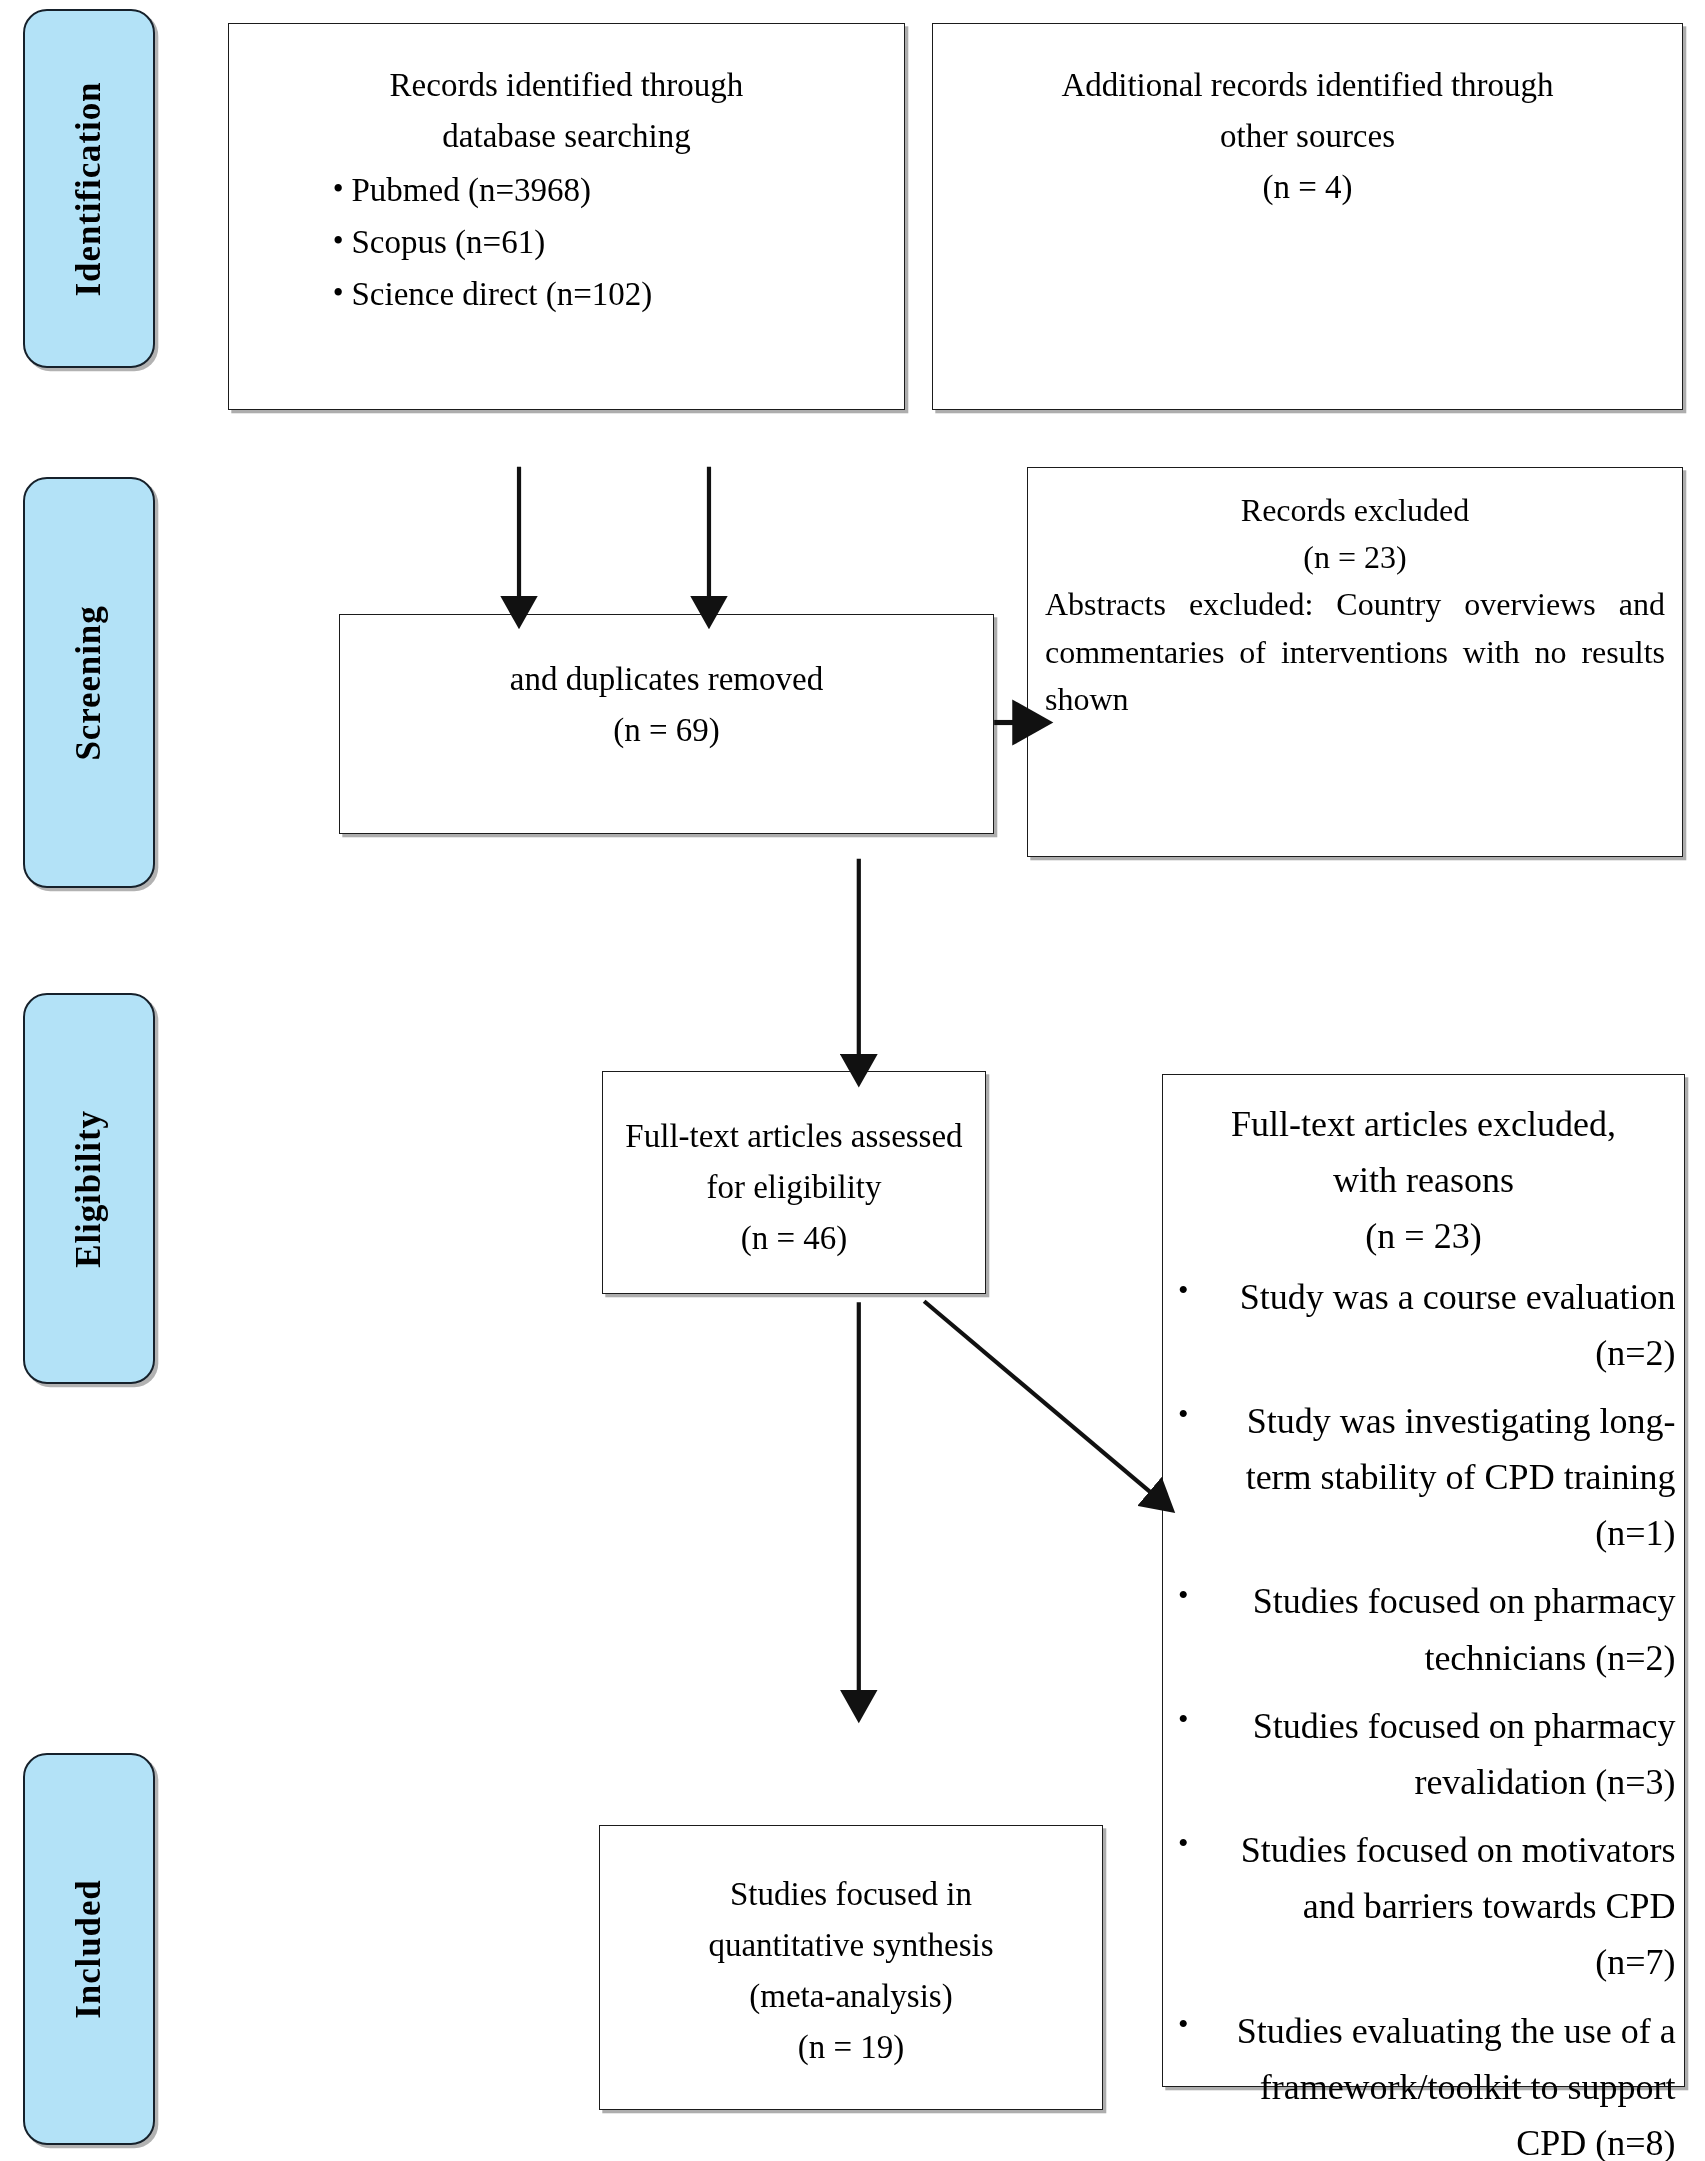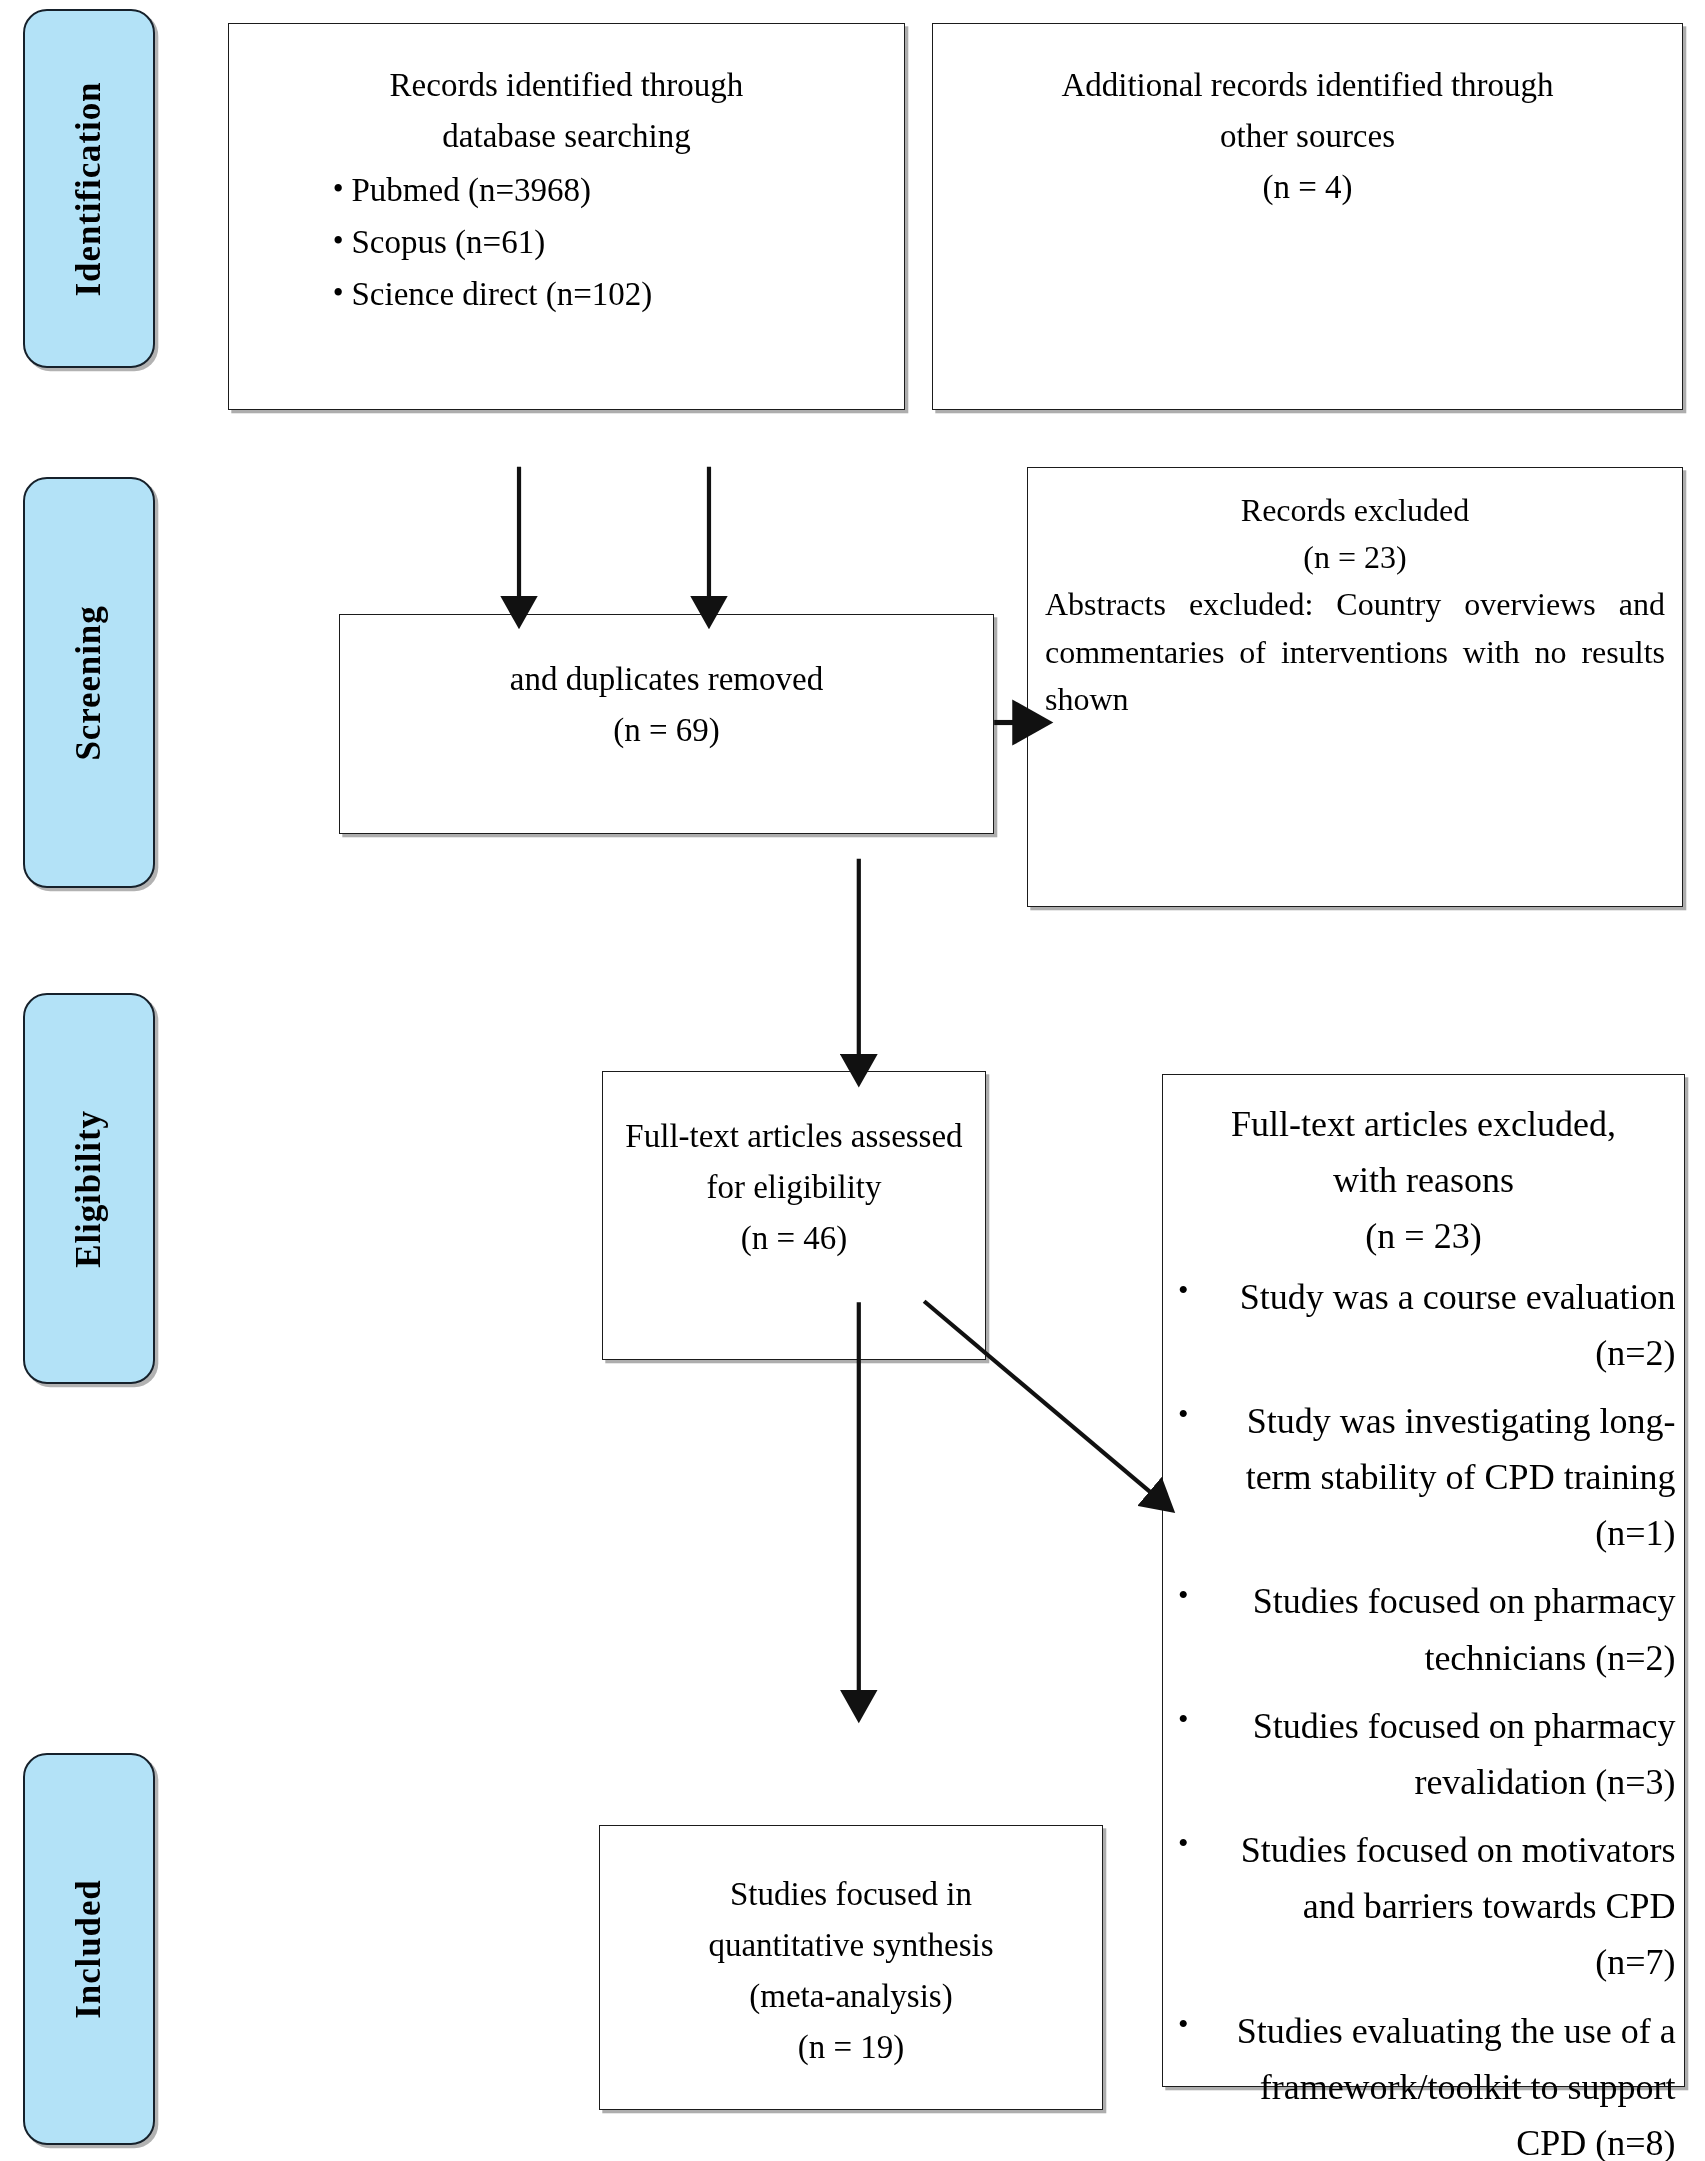--- a/index.html
+++ b/index.html
@@ -134,31 +134,31 @@
     </div>
   </div>
 
   <div class="node" style="left:339px;top:614px;width:655px;height:220px;">
     <div class="inner center" style="top:39px;">
       <span class="headline">and duplicates removed</span>
       <span class="headline">(n = 69)</span>
     </div>
   </div>
 
-  <div class="node" style="left:1027px;top:467px;width:656px;height:440px;font-size:32px;line-height:1.48;">
+  <div class="node" style="left:1027px;top:467px;width:656px;height:390px;font-size:32px;line-height:1.48;">
     <div class="inner" style="top:18.7px;padding:0 17px;">
       <div class="center">
         <span class="headline">Records excluded</span>
         <span class="headline">(n = 23)</span>
       </div>
       <div class="justify">Abstracts excluded: Country overviews and commentaries of interventions with no results shown</div>
     </div>
   </div>
 
-  <div class="node" style="left:602px;top:1071px;width:384px;height:289px;padding-left:45px;">
+  <div class="node" style="left:602px;top:1071px;width:384px;height:223px;padding-left:45px;">
     <div class="inner center" style="top:39px;">
       <span class="headline">Full-text articles assessed</span>
       <span class="headline">for eligibility</span>
       <span class="headline">(n = 46)</span>
     </div>
   </div>
 
   <div class="node" style="left:1162px;top:1074px;width:523px;height:1013px;font-size:36px;line-height:1.56;">
     <div class="inner" style="top:20.5px;padding:0 8.4px;">
       <div class="center">

